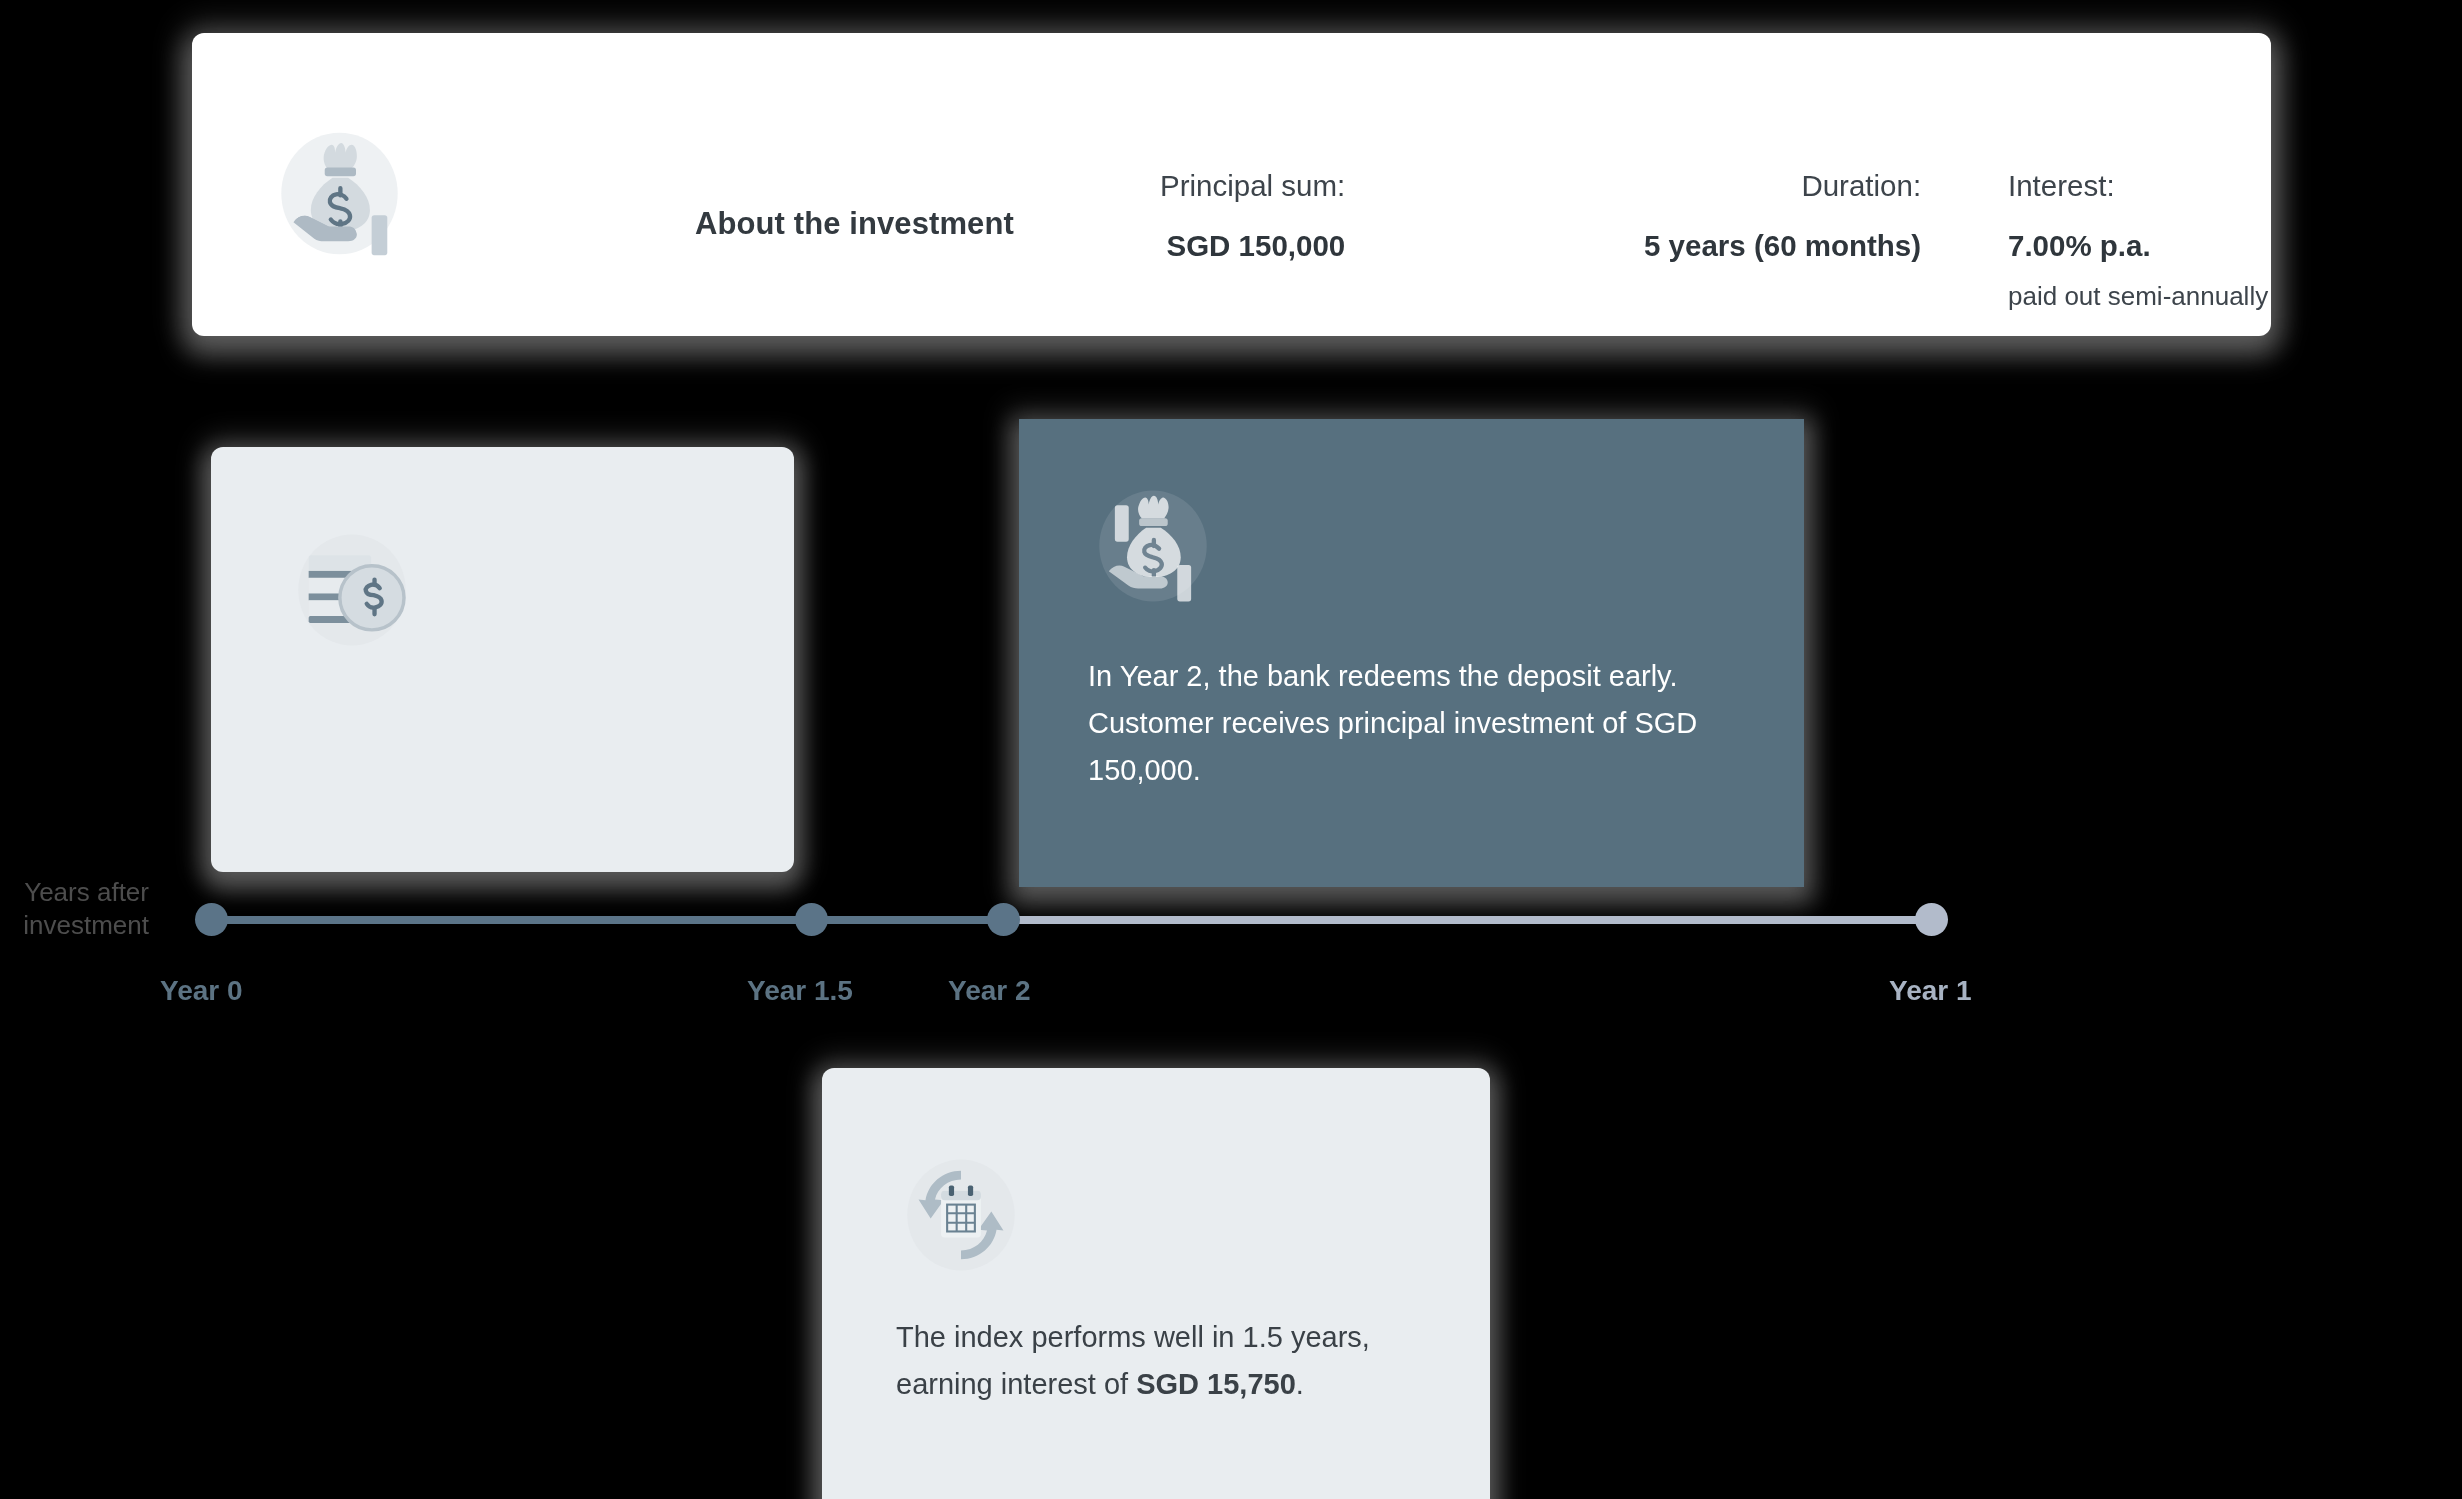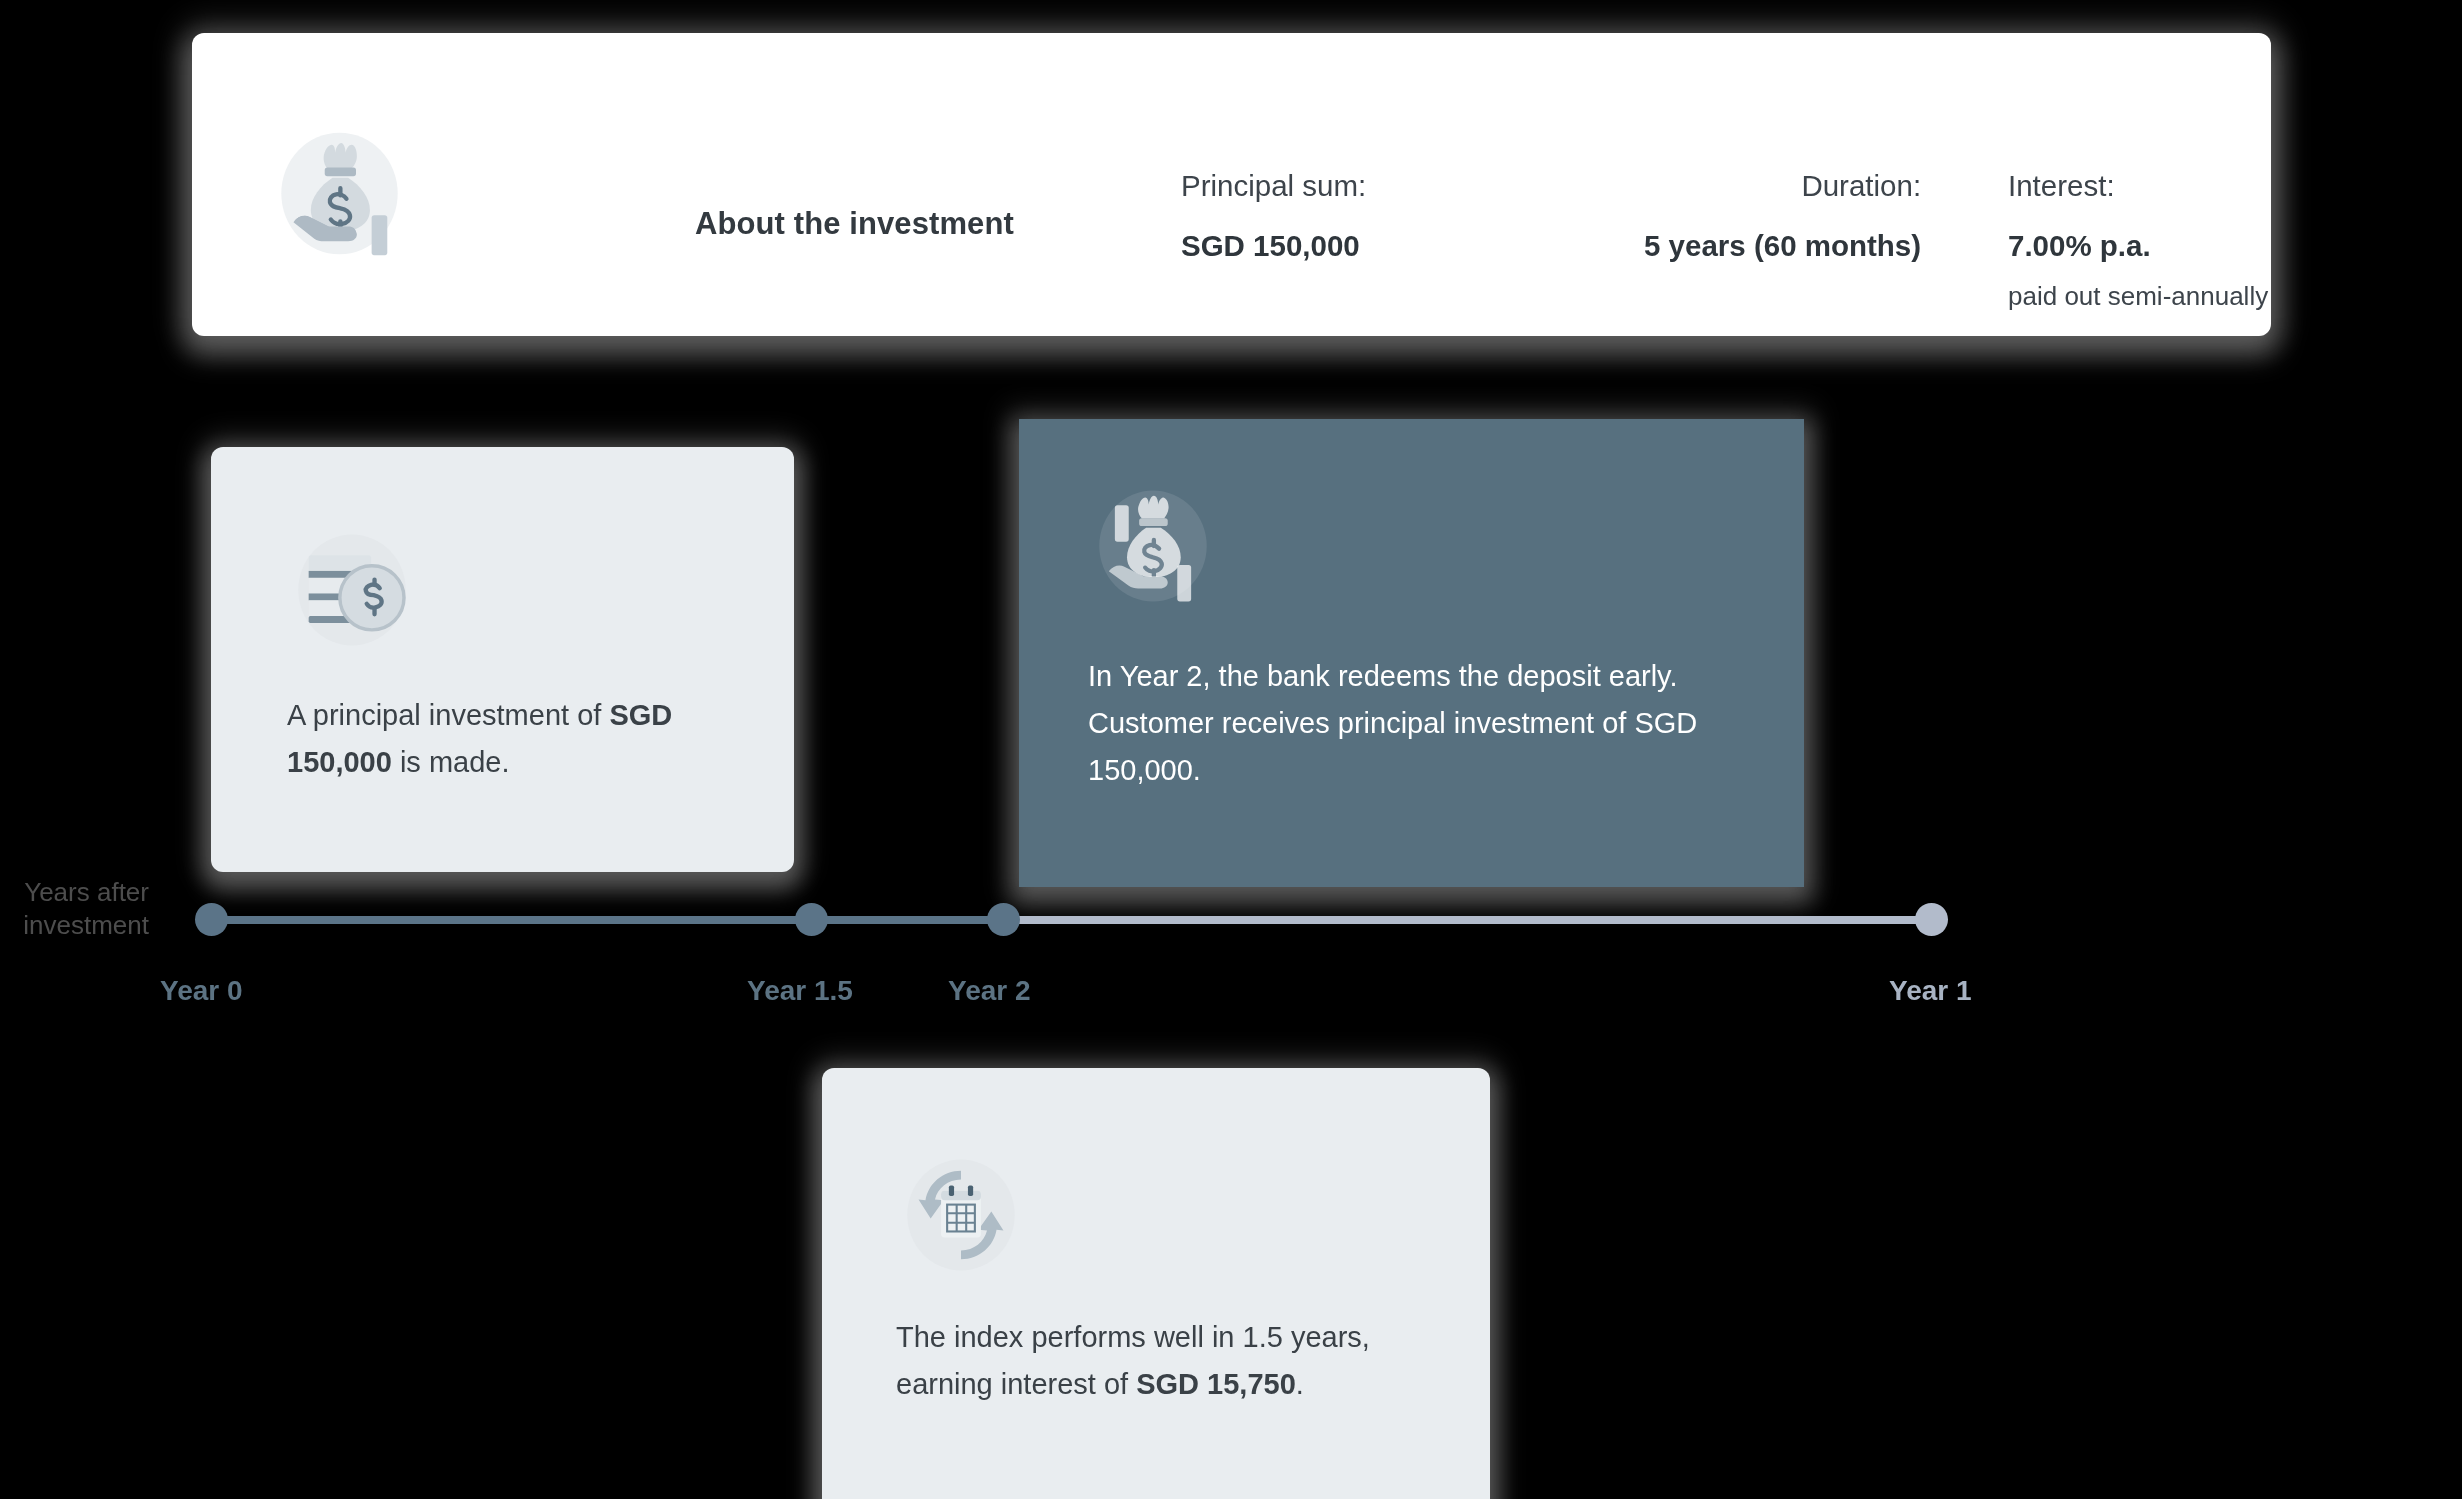--- a/index.html
+++ b/index.html
@@ -22,21 +22,21 @@
     position:absolute;left:78px;top:91px;width:139px;height:139px;
   }
   .hdr-title{
     position:absolute;left:503px;top:173px;
     font-size:31px;font-weight:bold;color:#333a40;letter-spacing:0.1px;
   }
   .hdr-col{position:absolute;}
   .hdr-label{font-size:29.5px;color:#3d444b;line-height:1.1;}
   .hdr-value{font-size:29.5px;font-weight:bold;color:#2f363c;line-height:1.1;margin-top:28px;}
   .hdr-sub{font-size:26px;color:#3d444b;line-height:1.1;margin-top:19px;}
-  #col-principal{left:989px;top:137px;}
+  #col-principal{left:968px;top:137px;text-align:right;}
   #col-duration{left:1452px;top:137px;text-align:right;}
   #col-interest{left:1816px;top:137px;}
   .tl-axis-label{
     position:absolute;left:-12px;top:876px;width:161px;
     text-align:right;font-size:26px;color:#4d4d4d;line-height:1.25;
   }
   .tl-line{position:absolute;height:7.8px;top:916px;border-radius:4.3px;}
   #tl-line-dark{left:211px;width:793px;background:#5b7488;}
   #tl-line-light{left:1003px;width:929px;background:#b2bbcb;}
   .tl-dot{
@@ -134,23 +134,20 @@
         <rect x="25" y="79" width="72" height="8" fill="#7c8f9c"></rect>
         <rect x="25" y="87" width="72" height="22" fill="#e7ebee"></rect>
         <rect x="25" y="105" width="72" height="8" rx="2" fill="#7c8f9c"></rect>
         <circle cx="98" cy="84" r="37" fill="#d5dce1" stroke="#b7c2ca" stroke-width="4"></circle>
         <g fill="none" stroke="#5f7585" stroke-width="5" stroke-linecap="round">
           <path d="M107 73c-2-3-6-5-10-4-4 1-7 4-6 7 1 4 5 5 9 5 4 1 8 2 9 6 1 4-2 7-7 8-4 1-8-1-10-4"></path>
           <path d="M101 63v6M101 97v6"></path>
         </g>
       </svg>
     </div>
-    <div class="card-text">
-      <span>A principal investment of </span><b>SGD 150,000</b><span> is made.</span>
-    </div>
   </div>
 
   <div class="card card-dark" id="card-year2">
     <div class="card-icon">
       <svg viewBox="0 0 150 150" width="130" height="130">
         <ellipse cx="75" cy="75" rx="62" ry="64" fill="#ffffff" opacity="0.10"></ellipse>
         <path d="M58 30c2-7 5-11 8-11s4 5 4 8c1-5 3-10 6-10s5 5 5 10c1-5 4-8 6-8s6 4 6 11c0 6-3 10-5 13H62c-3-3-5-8-4-13z" fill="#ffffff" opacity="0.72"></path>
         <rect x="59" y="43" width="33" height="9" rx="3" fill="#ffffff" opacity="0.55"></rect>
         <path d="M67 54h17c13 8 23 21 23 34 0 15-14 23-31 23s-31-8-31-23c0-13 10-26 22-34z" fill="#ffffff" opacity="0.72"></path>
         <g fill="none" stroke="#5f7585" stroke-width="5" stroke-linecap="round" opacity="0.85">

